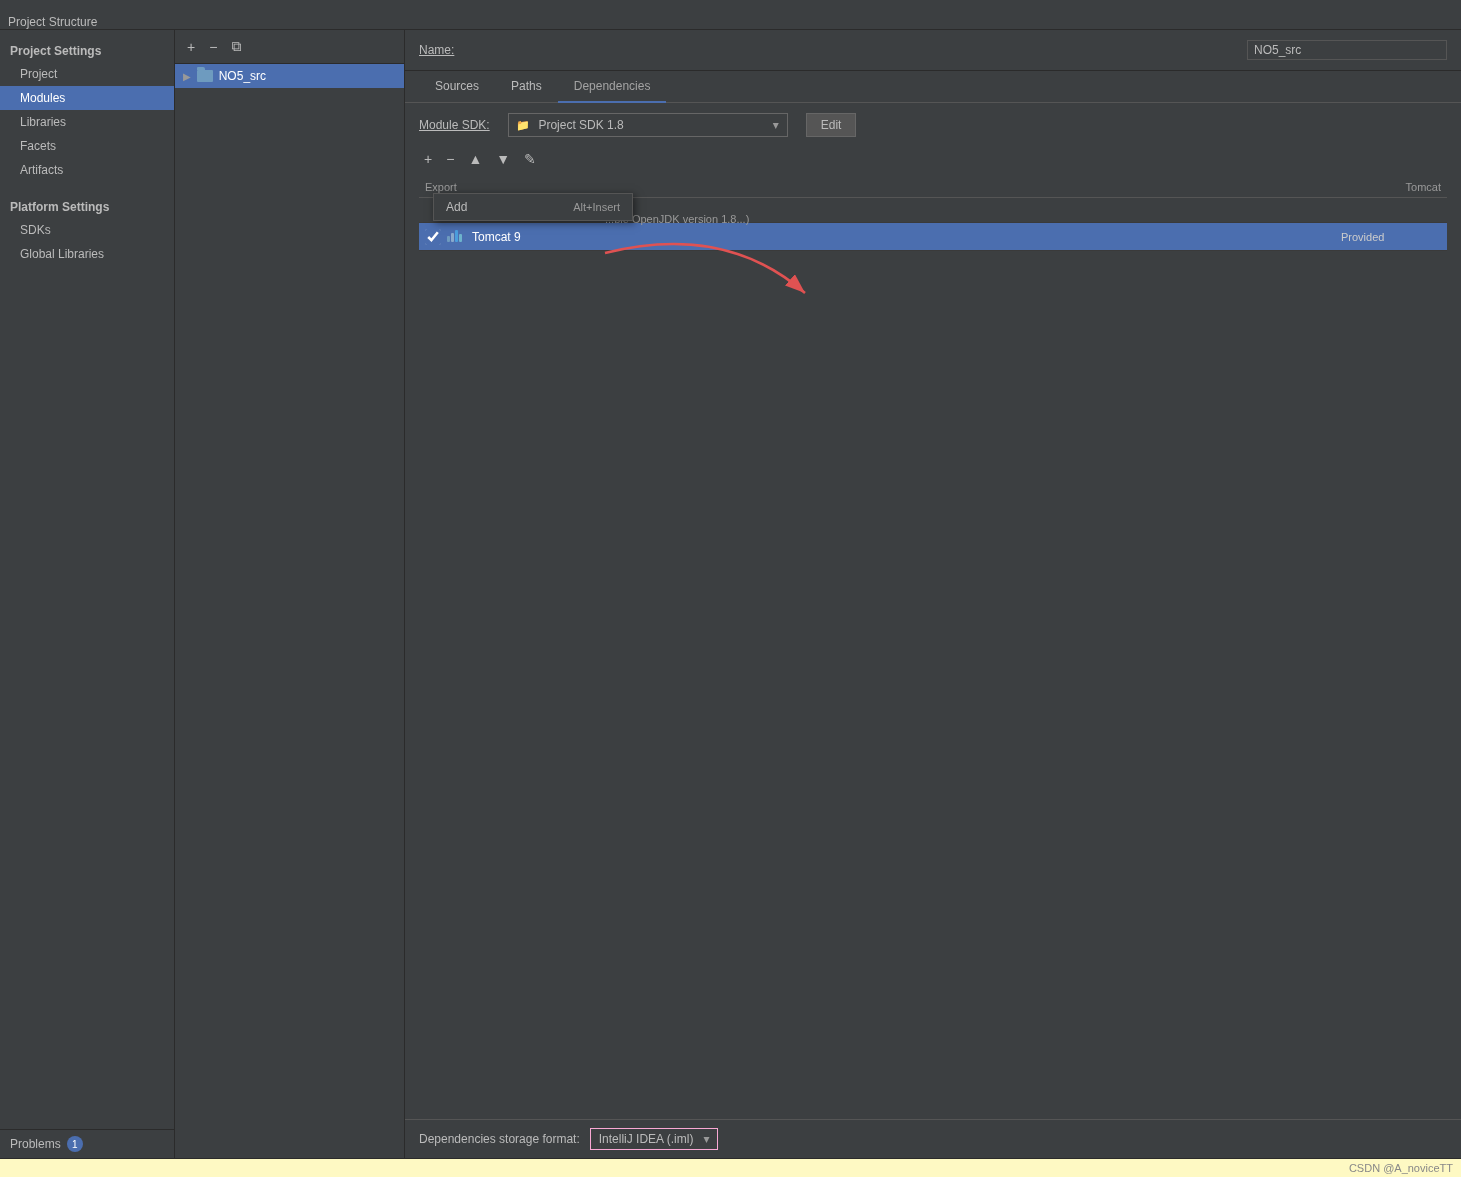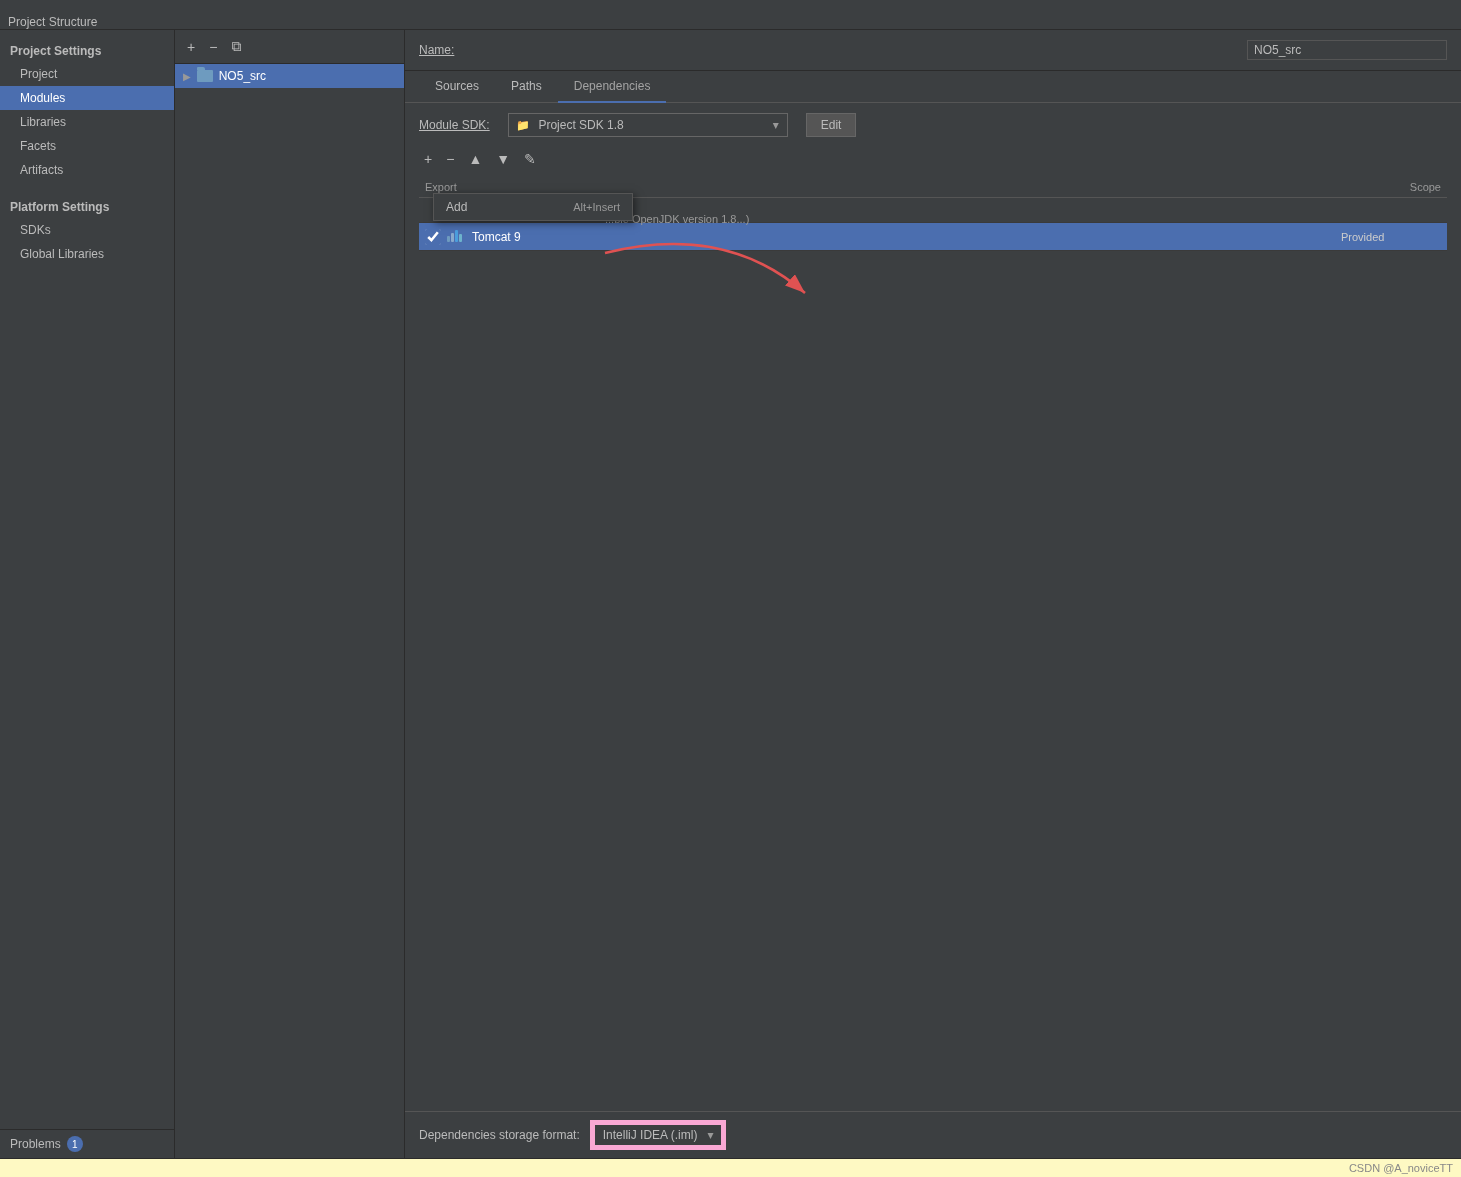--- a/index.html
+++ b/index.html
@@ -342,21 +342,21 @@
       border-top: 1px solid #555;
       background: #3c3f41;
       font-size: 12px;
       color: #bbbbbb;
     }
 
     .storage-select {
       display: flex;
       align-items: center;
       background: #3c3f41;
-      border: 5px solid #f9a8d4;
+      border: 1px solid #f9a8d4;
       padding: 3px 8px;
       gap: 6px;
       cursor: pointer;
       color: #bbbbbb;
       font-size: 12px;
     }
 
     
     .bottom-bar {
       background: #fef9c3;
@@ -490,21 +490,21 @@
       <div class="dep-toolbar">
         <button class="dep-toolbar-btn">+</button>
         <button class="dep-toolbar-btn">−</button>
         <button class="dep-toolbar-btn">▲</button>
         <button class="dep-toolbar-btn">▼</button>
         <button class="dep-toolbar-btn">✎</button>
       </div>
 
       <div class="dep-table-header">
         <span class="col-export">Export</span>
-        <span class="col-scope">Scope</span>
+        <span class="col-scope">Tomcat</span>
       </div>
 
       <div class="popup-menu">
         <div class="popup-menu-item">
           <span>Add</span>
           <span class="popup-shortcut">Alt+Insert</span>
         </div>
       </div>
 
       <div class="dep-row" style="padding-left: 22px;">

